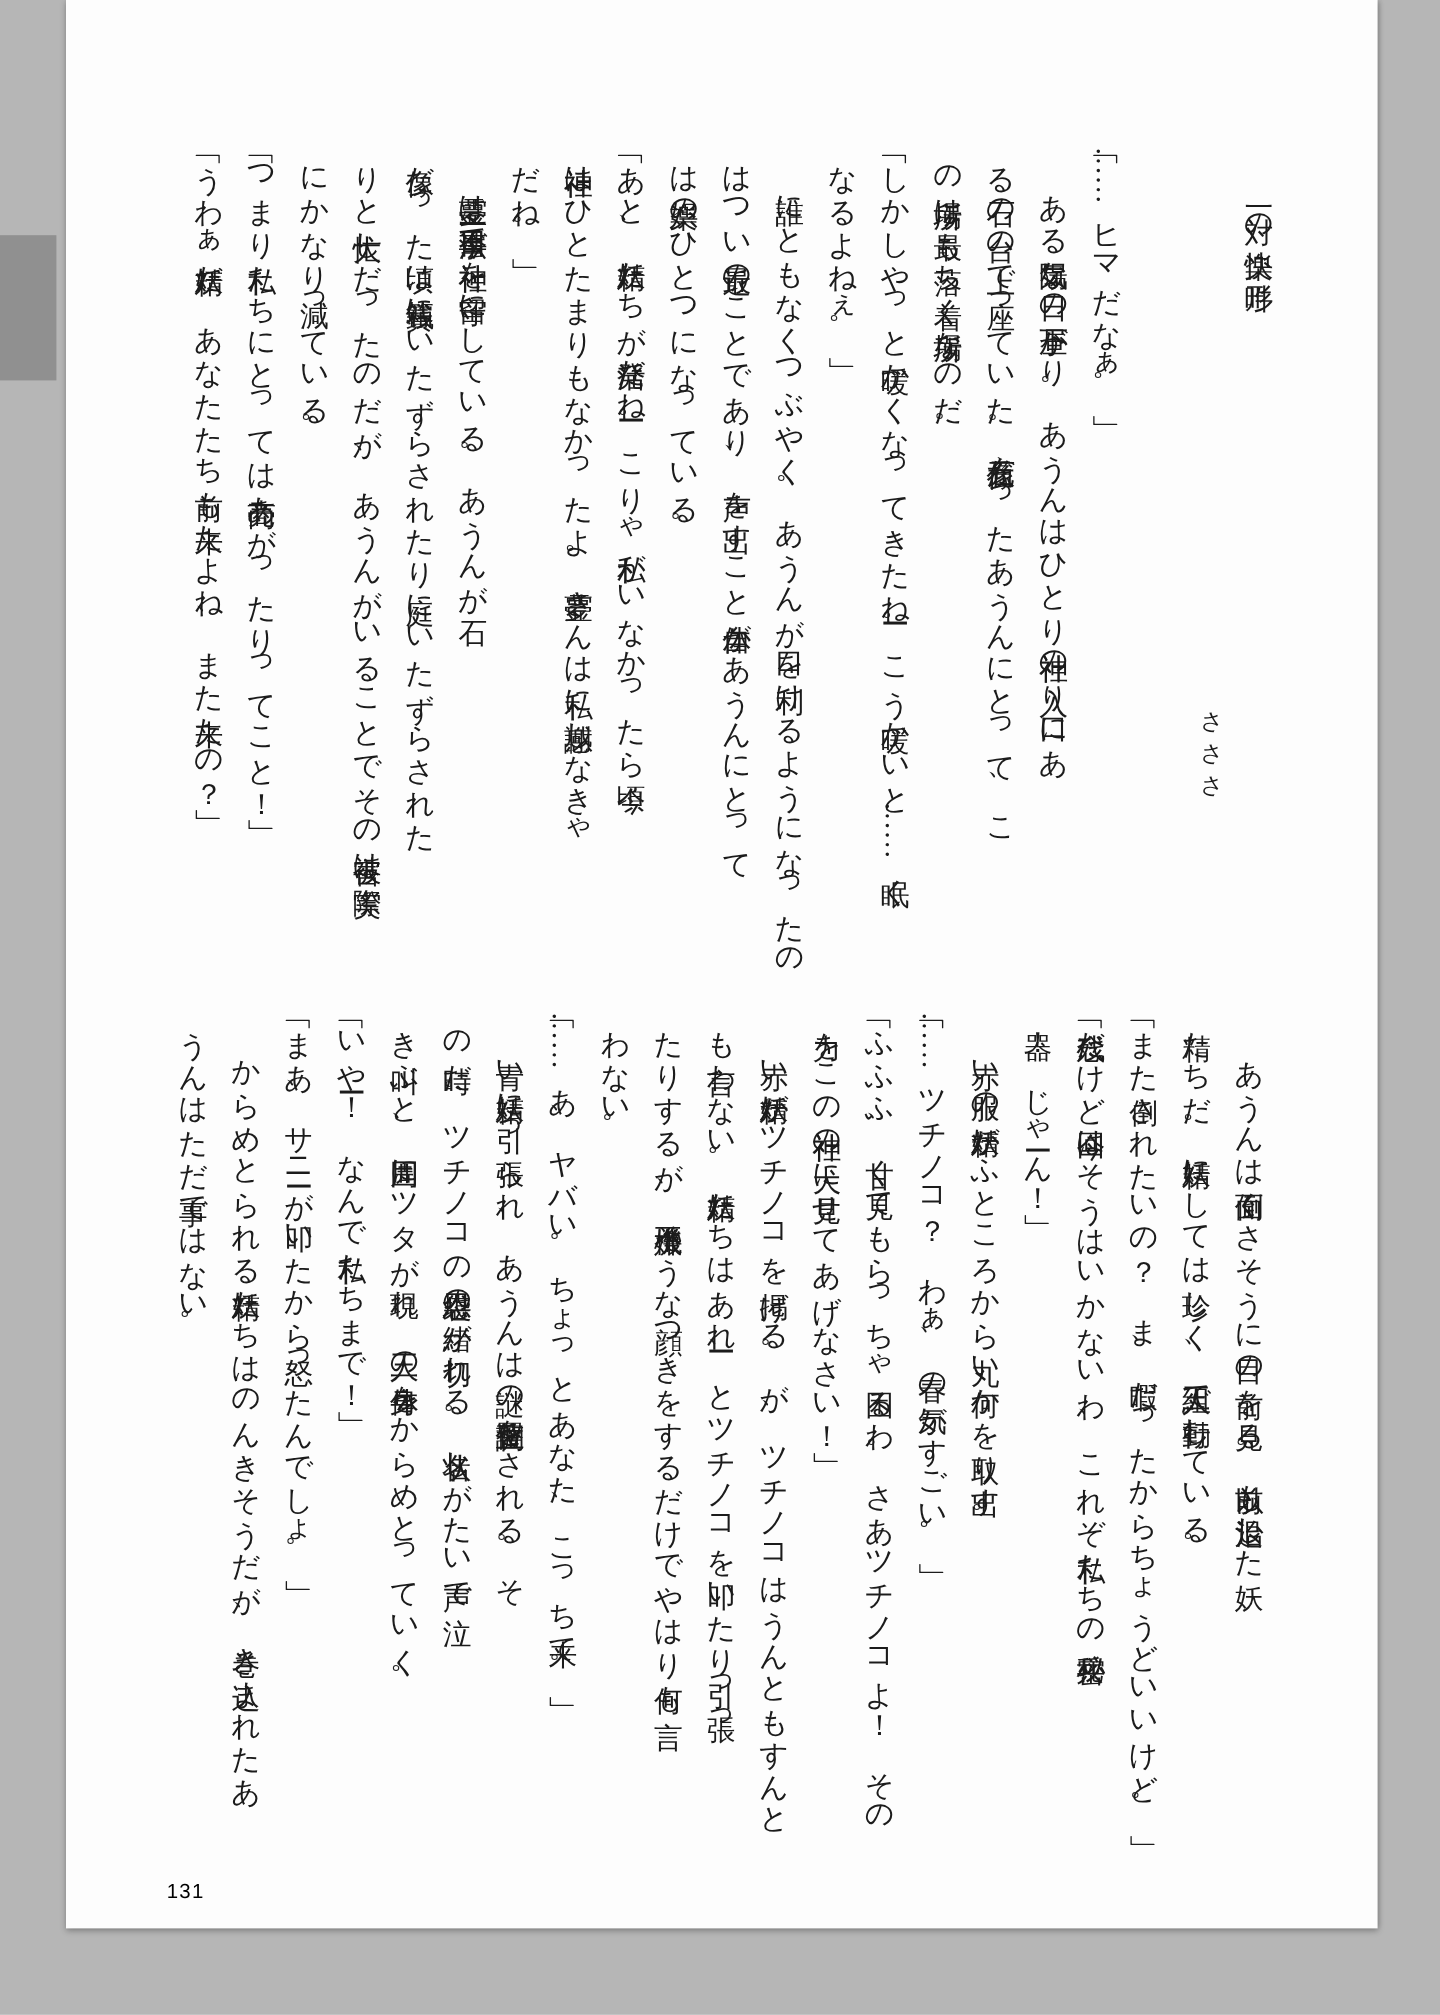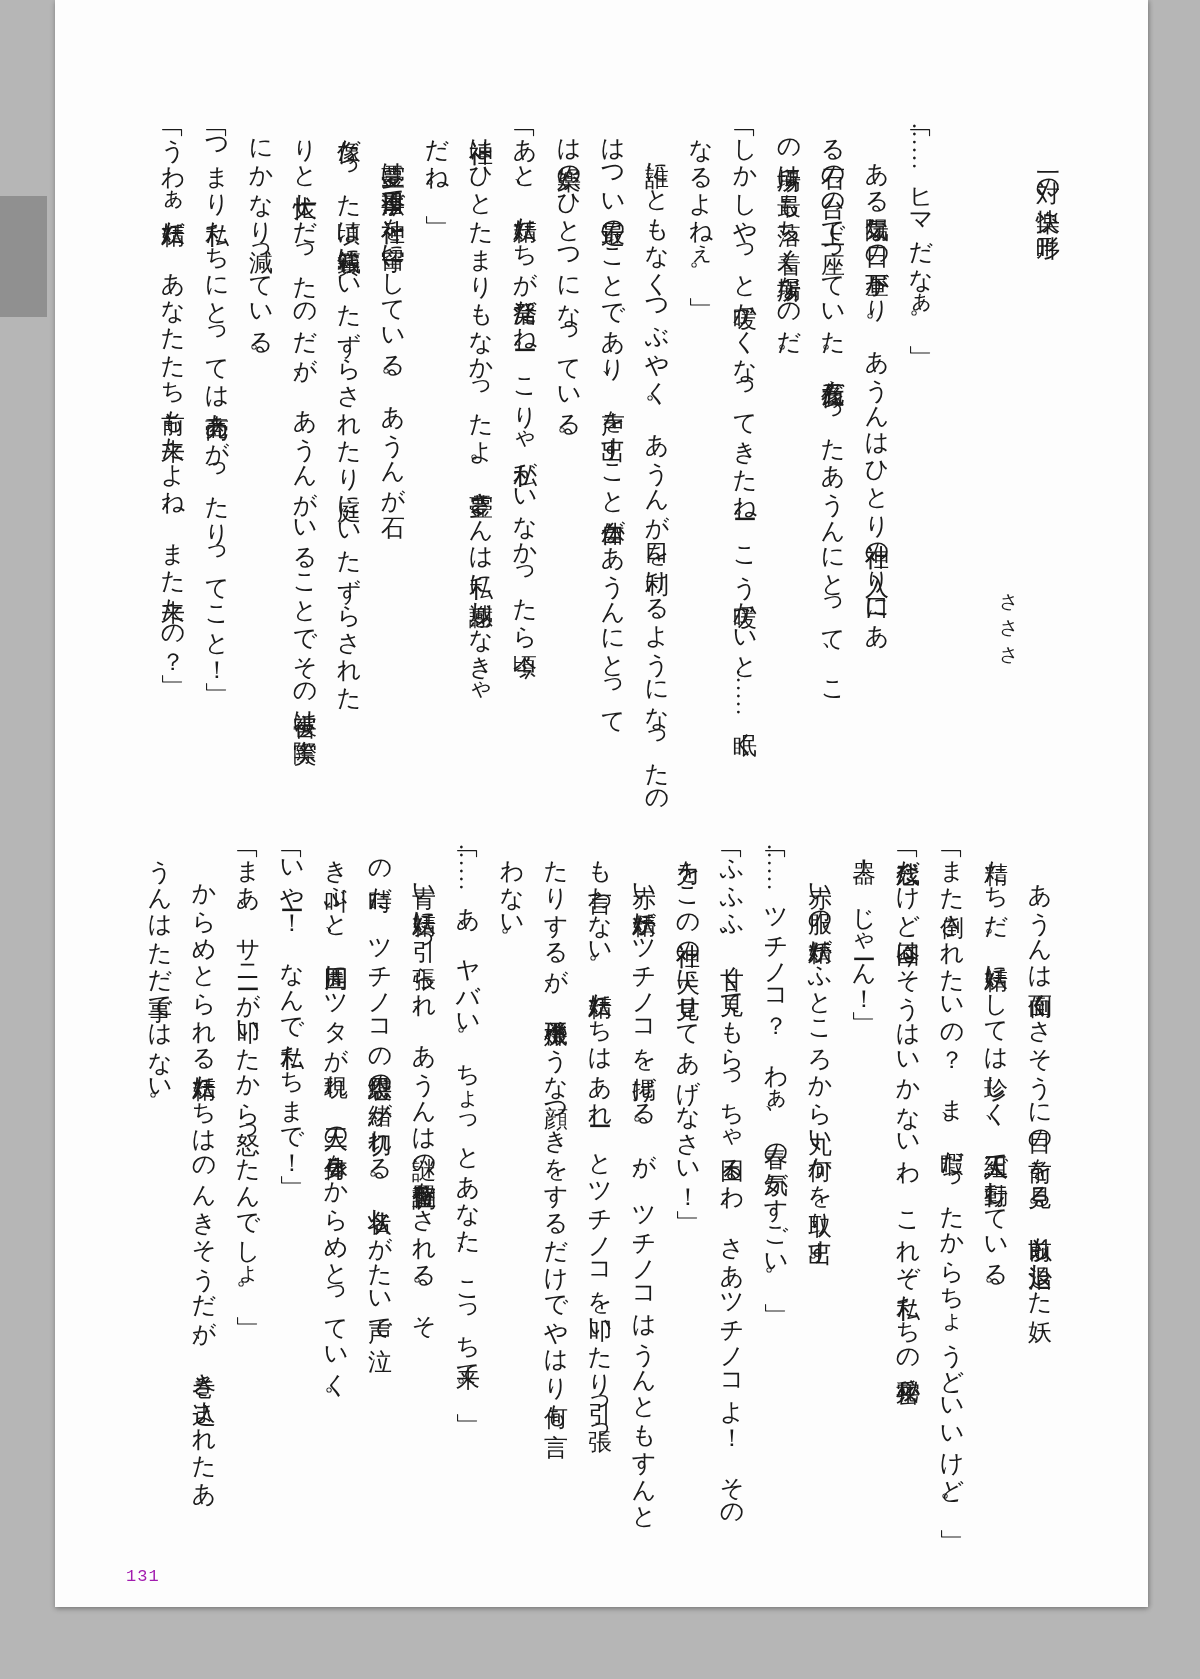--- a/index.html
+++ b/index.html
@@ -47,23 +47,23 @@
     font-size:24px;
     line-height:44px;
   }
   .vblock p{
     margin:0;padding:0;
     white-space:nowrap;
   }
   .vblock.top{left:96px;top:122px;width:792px;height:700px;}
   .vblock.bottom{left:83px;top:843px;width:924px;height:700px;}
   .pagenum{
-    position:absolute;left:71px;top:1567px;
-    font-family:Liberation Mono, monospace;
-    font-size:17px;color:#a21caf;letter-spacing:1px;
+    position:absolute;left:84px;top:1567px;
+    font-family:Liberation Sans, sans-serif;
+    font-size:17px;color:#000000;letter-spacing:1px;
   }
 </style>
 </head>
 <body>
 
 <div class="canvas">
   <div class="side-tab"></div>
   <div class="page">
     <div class="vcol title">一対の快楽　吽形</div>
     <div class="vcol author">さささ</div>

